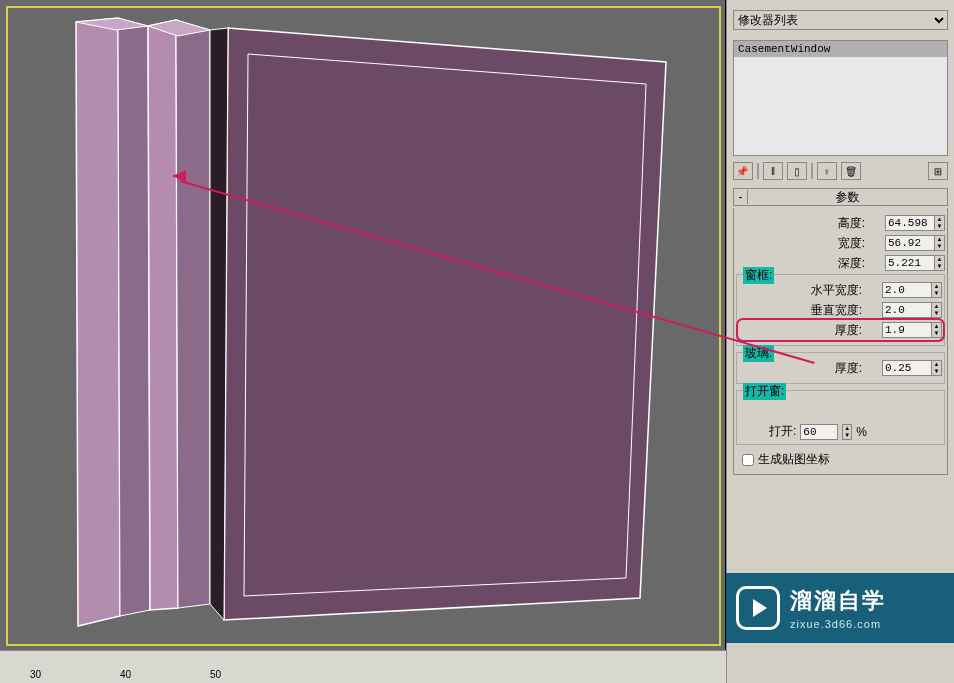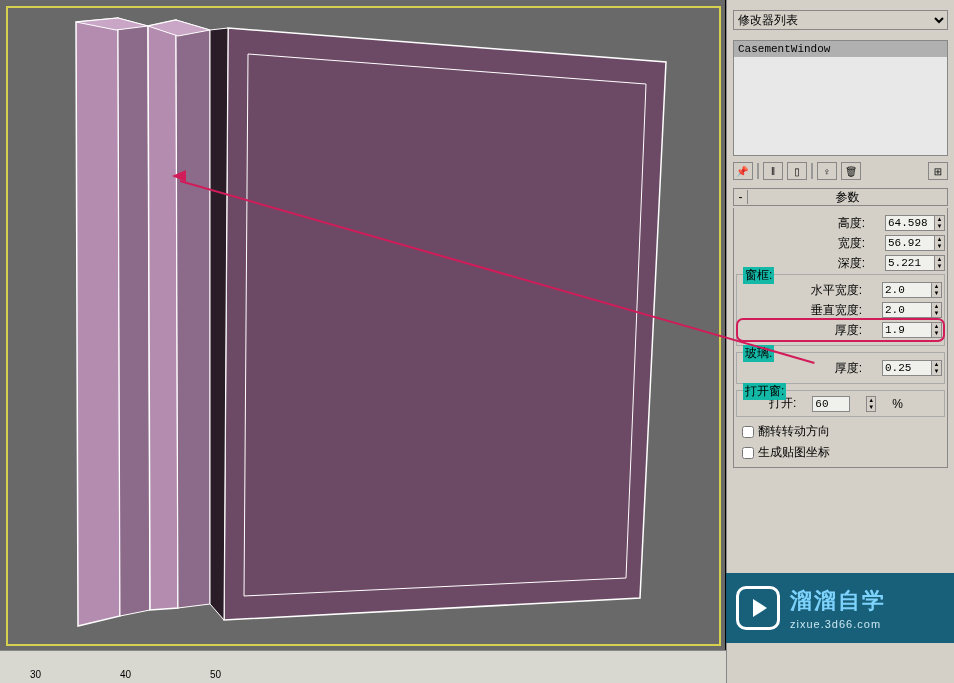--- a/index.html
+++ b/index.html
@@ -220,21 +220,22 @@
     align-items: center;
     gap: 4px;
     margin: 4px 0 2px 6px;
     font-size: 12px;
   }
   .check-row input { width: 12px; height: 12px; }
   .open-row {
     display: flex;
     align-items: center;
     padding-left: 30px;
-    gap: 16px;
+    gap: 4px;
+    margin-top: 28px;
   }
   .open-row input {
     width: 38px; height: 16px;
     background: #f0f0ec;
     border: 1px solid #888;
     font-size: 11px;
     padding: 0 2px;
     font-family: Liberation Mono, monospace;
   }
   .open-row .arrows {
@@ -261,21 +262,21 @@
     border-radius: 10px;
     display: flex; align-items: center; justify-content: center;
   }
   .watermark .play::after {
     content: '';
     border-left: 14px solid #fff;
     border-top: 9px solid transparent;
     border-bottom: 9px solid transparent;
     margin-left: 3px;
   }
-  .watermark .wm-text .line1 { color: #7dd3fc; font-size: 22px; font-weight: bold; letter-spacing: 2px; }
+  .watermark .wm-text .line1 { color: #ffffff; font-size: 22px; font-weight: bold; letter-spacing: 2px; }
   .watermark .wm-text .line2 { color: #c8e6f0; font-size: 11px; letter-spacing: 1px; margin-top: 2px; }
 </style>
 </head>
 <body>
 
 <div class="viewport">
   <div class="viewport-frame">
     <svg class="object" viewBox="0 0 640 620">
 
       <polygon points="170,20 608,54 582,590 166,612" fill="#6c4a66" stroke="#fff" stroke-width="1.5"></polygon>
@@ -421,24 +422,20 @@
         <div class="arrows">
             <div>▲</div>
             <div>▼</div>
           </div>
         <span>%</span>
       </div>
     </div>
 
     <div class="check-row">
       <input type="checkbox" style="">
-      <span>翻转转动方向</span>
-    </div>
-    <div class="check-row">
-      <input type="checkbox" style="">
       <span>生成贴图坐标</span>
     </div>
 
   </div>
 </div>
 
 <div class="watermark">
   <div class="play"></div>
   <div class="wm-text">
     <div class="line1">溜溜自学</div>

